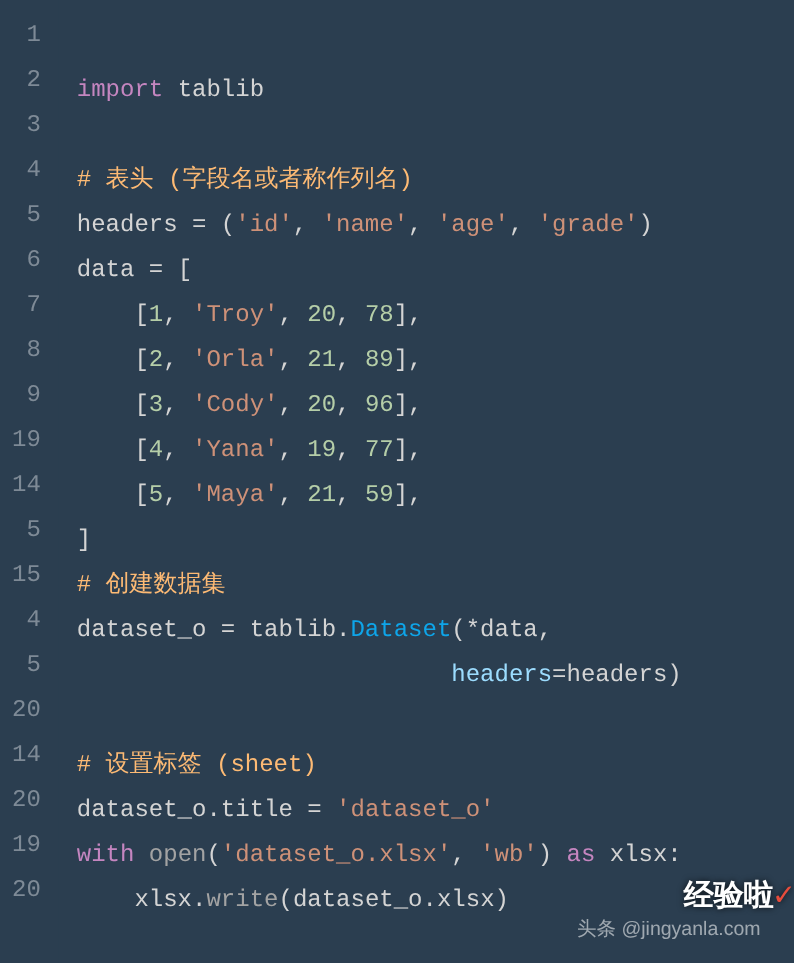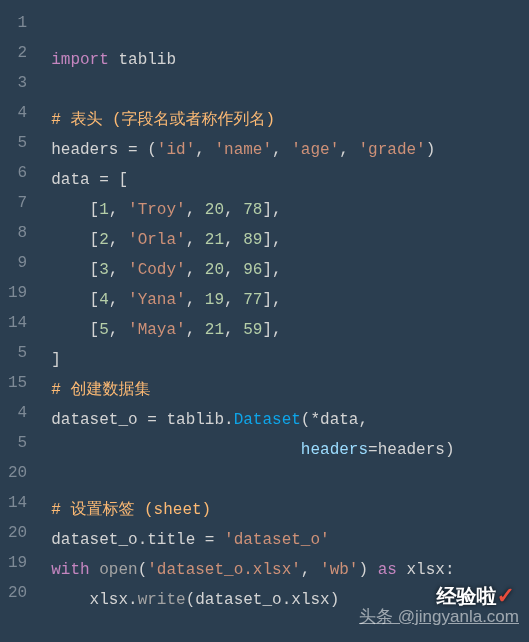--- a/index.html
+++ b/index.html
@@ -52,39 +52,38 @@
     .tk-punc { color: #d4d4d4; }
     .tk-string2 { color: #ce9178; }
     .tk-number { color: #b5cea8; }
     .tk-func { color: #a3a3a3; }
     .tk-param { color: #9cdcfe; }
     .tk-builtin { color: #0ea5e9; }
     
     .watermark-1 {
       position: absolute;
       bottom: 32px;
-      right: 14px;
+      right: 0;
       color: #fff;
-      font-family: Liberation Serif, serif;
+      font-family: Liberation Mono, monospace;
       font-size: 20px;
       font-weight: bold;
       text-shadow: 0 0 4px rgba(0,0,0,0.8);
     }
     .watermark-1 .check {
       color: #e74c3c;
       font-size: 22px;
     }
     .watermark-2 {
       position: absolute;
       bottom: 14px;
-      right: 10px;
+      right: 22px;
       color: rgba(255,255,255,0.55);
       font-family: sans-serif;
-      font-size: 17px;
-      text-decoration: underline;
+      font-size: 13px;
     }
   </style>
 </head>
 <body>
 
 <div class="editor">
   <div class="gutter">
       <div class="line-num">1</div>
       <div class="line-num">2</div>
       <div class="line-num">3</div>

